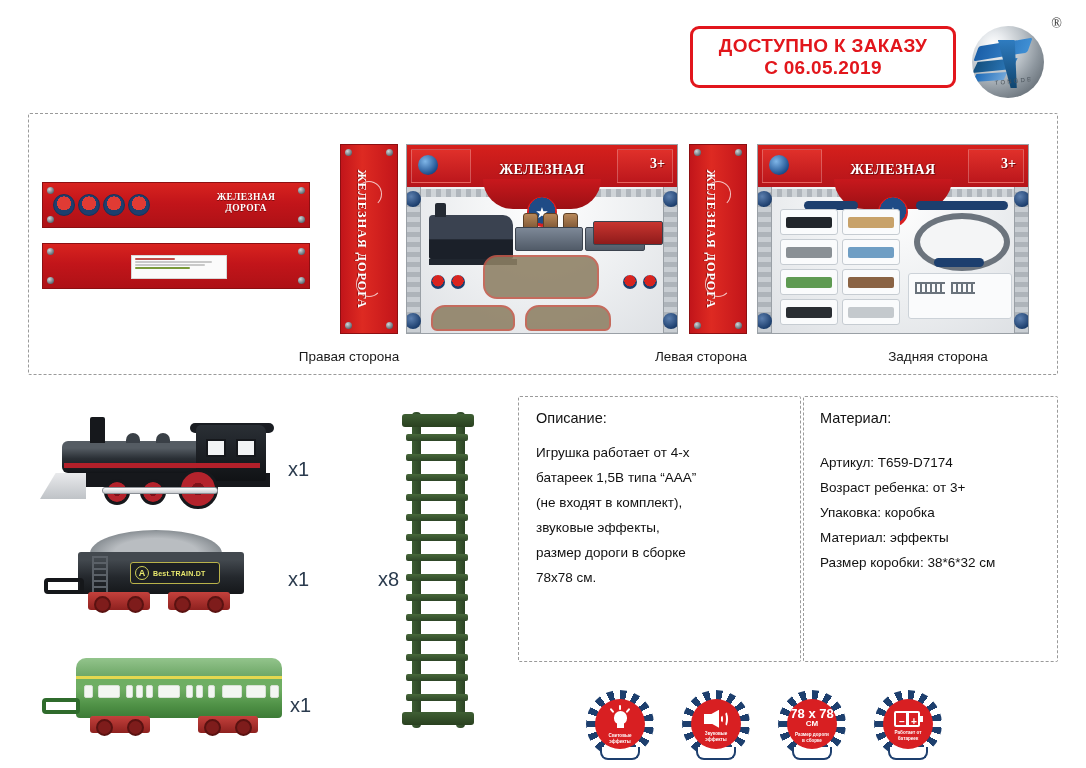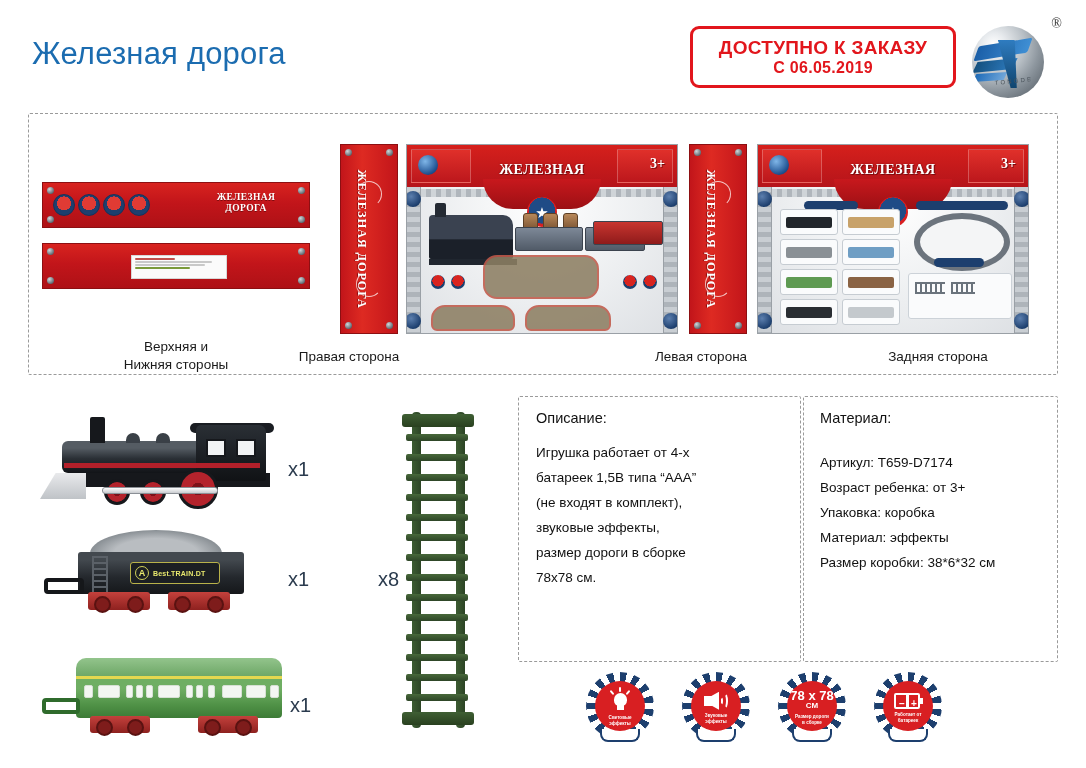--- a/index.html
+++ b/index.html
@@ -28,21 +28,21 @@
     border: 3px solid #e2161c; border-radius: 9px;
     display: flex; flex-direction: column;
     align-items: center; justify-content: center;
     background: #fff;
   }
   .order-stamp .l1, .order-stamp .l2 {
     color: #e2161c; font-weight: bold; line-height: 1.15;
     white-space: nowrap;
   }
   .order-stamp .l1 { font-size: 19px; letter-spacing: .3px; }
-  .order-stamp .l2 { font-size: 16px; letter-spacing: .3px; }
+  .order-stamp .l2 { font-size: 19px; letter-spacing: .3px; }
 
   
   .brand-logo { position: absolute; left: 968px; top: 16px; width: 96px; height: 84px; }
   .brand-logo .sphere {
     position: absolute; left: 4px; top: 10px; width: 72px; height: 72px;
     border-radius: 50%;
     background:
       radial-gradient(circle at 30% 26%, #ffffff 0%, #e8ebee 16%, #b9c0c6 42%, #8e979f 62%, #6d767e 80%, #545c64 100%);
     overflow: hidden;
   }
@@ -475,21 +475,21 @@
   .panel-head {
     position: absolute; font-size: 14.5px; color: #111;
   }
   .panel-lines {
     position: absolute; font-size: 13.5px; color: #111; line-height: 25px;
   }
   .panel-lines div { white-space: nowrap; }
 
   
   .badges {
-    position: absolute; left: 586px; top: 672px;
+    position: absolute; left: 586px; top: 690px;
     display: flex; gap: 28px;
   }
   .badge { position: relative; width: 68px; height: 68px; }
   .badge .teeth {
     position: absolute; inset: 0;
     background:
       repeating-conic-gradient(from 0deg at 50% 50%, #1d3f6e 0deg 12deg, transparent 12deg 24deg);
     border-radius: 50%;
   }
   .badge .disc {
@@ -552,21 +552,20 @@
     position: absolute; left: 12px; top: 2px; width: 2.5px; height: 12px; background: #fff;
   }
   .g-bat .sym { position: absolute; top: 6px; color: #fff; font-size: 10px; font-weight: bold; line-height: 1; }
 </style>
 </head>
 <body>
 
 <div class="page">
 
   <div class="header">
-    <div class="page-title">Железная дорога</div>
 
     <div class="order-stamp">
       <div class="l1">ДОСТУПНО К ЗАКАЗУ</div>
       <div class="l2">С 06.05.2019</div>
     </div>
 
     <div class="brand-logo">
       <div class="reg">®</div>
       <div class="sphere">
         <div class="swoosh1"></div>
@@ -603,22 +602,20 @@
     <div class="screw" style="left:4px;bottom:4px"></div>
     <div class="screw" style="right:4px;bottom:4px"></div>
     <div class="cert-label">
       <i></i>
         <i></i>
         <i></i>
         <i></i>
     </div>
   </div>
 
-  <div class="box-caption" style="left:78px; top:338px; width:196px;">Верхняя и
-Нижняя стороны</div>
 
   <div class="panel-art side-panel side-right">
     <div class="screw" style="left:4px;top:4px"></div>
     <div class="screw" style="right:4px;top:4px"></div>
     <div class="screw" style="left:4px;bottom:4px"></div>
     <div class="screw" style="right:4px;bottom:4px"></div>
     <div class="side-flourish" style="top:36px"></div>
     <div class="side-flourish" style="bottom:36px; transform:translateX(-50%) rotate(180deg)"></div>
     <div class="side-text">
       <span>ЖЕЛЕЗНАЯ</span> <span>ДОРОГА</span>

